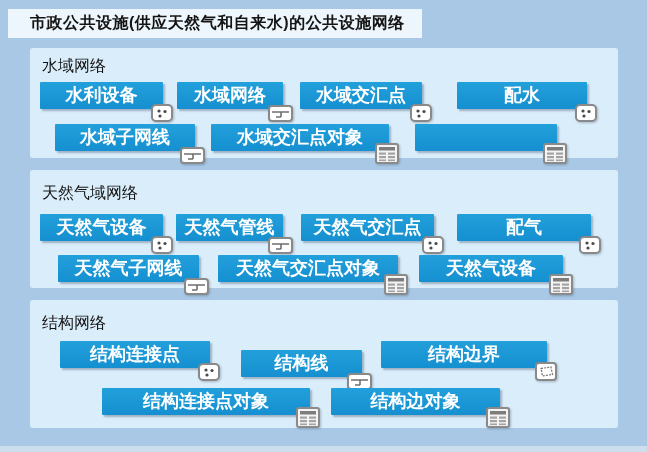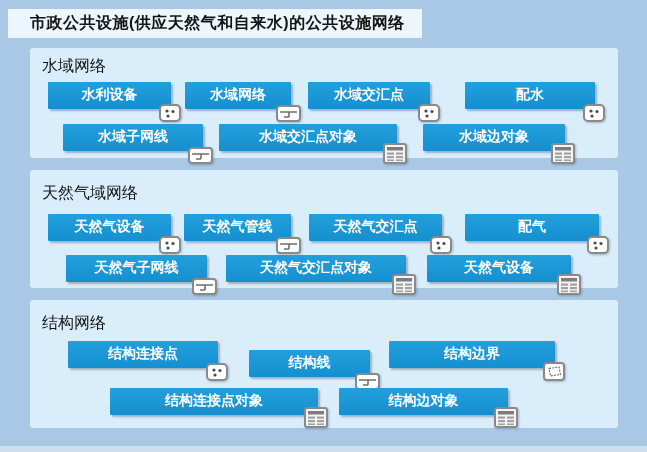--- a/index.html
+++ b/index.html
@@ -29,24 +29,24 @@
   #panel-structure { top:300px; height:128px; }
 
   .group-label {
     position:absolute; left:12px; font-size:16px; color:#141414;
     white-space:nowrap;
   }
 
   .btn {
     position:absolute; height:27px;
     background:linear-gradient(180deg,#22a0db,#158fd0);
-    color:#ffffff; font-size:14px; font-weight:bold;
+    color:#ffffff; font-size:18px; font-weight:bold;
     display:flex; align-items:center; justify-content:center;
     box-shadow:2px 2px 2px rgba(108,130,152,0.55);
-    border-radius:1px; white-space:nowrap;margin-left:8px;
+    border-radius:1px; white-space:nowrap;
   }
   .btn-label { position:relative; top:-1px; }
 
   .ficon {
     position:absolute; right:-10px; bottom:-13px; line-height:0;
     filter:drop-shadow(1px 1px 1px rgba(60,80,100,0.35));
   }
 
   .bottom-strip {
     position:absolute; left:0; bottom:0; width:647px; height:6px;
@@ -114,21 +114,20 @@
             <rect x="4" y="4" width="16" height="3.5" fill="#7d7d7d"></rect>
             <rect x="4" y="9.5" width="7" height="2.2" fill="#a3a3a3"></rect>
             <rect x="13" y="9.5" width="7" height="2.2" fill="#a3a3a3"></rect>
             <rect x="4" y="13" width="7" height="2.2" fill="#a3a3a3"></rect>
             <rect x="13" y="13" width="7" height="2.2" fill="#a3a3a3"></rect>
             <rect x="4" y="16.5" width="7" height="1.6" fill="#a3a3a3"></rect>
             <rect x="13" y="16.5" width="7" height="1.6" fill="#a3a3a3"></rect>
           </svg></span>
     </div>
     <div class="btn" style="left:385px;top:76px;width:142px">
-      <span class="btn-label">水域边对象</span>
       <span class="ficon"><svg width="24" height="21" viewBox="0 0 24 21">
             <rect x="1" y="1" width="22" height="19" rx="2" fill="#f4f4f4" stroke="#8a8a8a" stroke-width="2"></rect>
             <rect x="4" y="4" width="16" height="3.5" fill="#7d7d7d"></rect>
             <rect x="4" y="9.5" width="7" height="2.2" fill="#a3a3a3"></rect>
             <rect x="13" y="9.5" width="7" height="2.2" fill="#a3a3a3"></rect>
             <rect x="4" y="13" width="7" height="2.2" fill="#a3a3a3"></rect>
             <rect x="13" y="13" width="7" height="2.2" fill="#a3a3a3"></rect>
             <rect x="4" y="16.5" width="7" height="1.6" fill="#a3a3a3"></rect>
             <rect x="13" y="16.5" width="7" height="1.6" fill="#a3a3a3"></rect>
           </svg></span>

